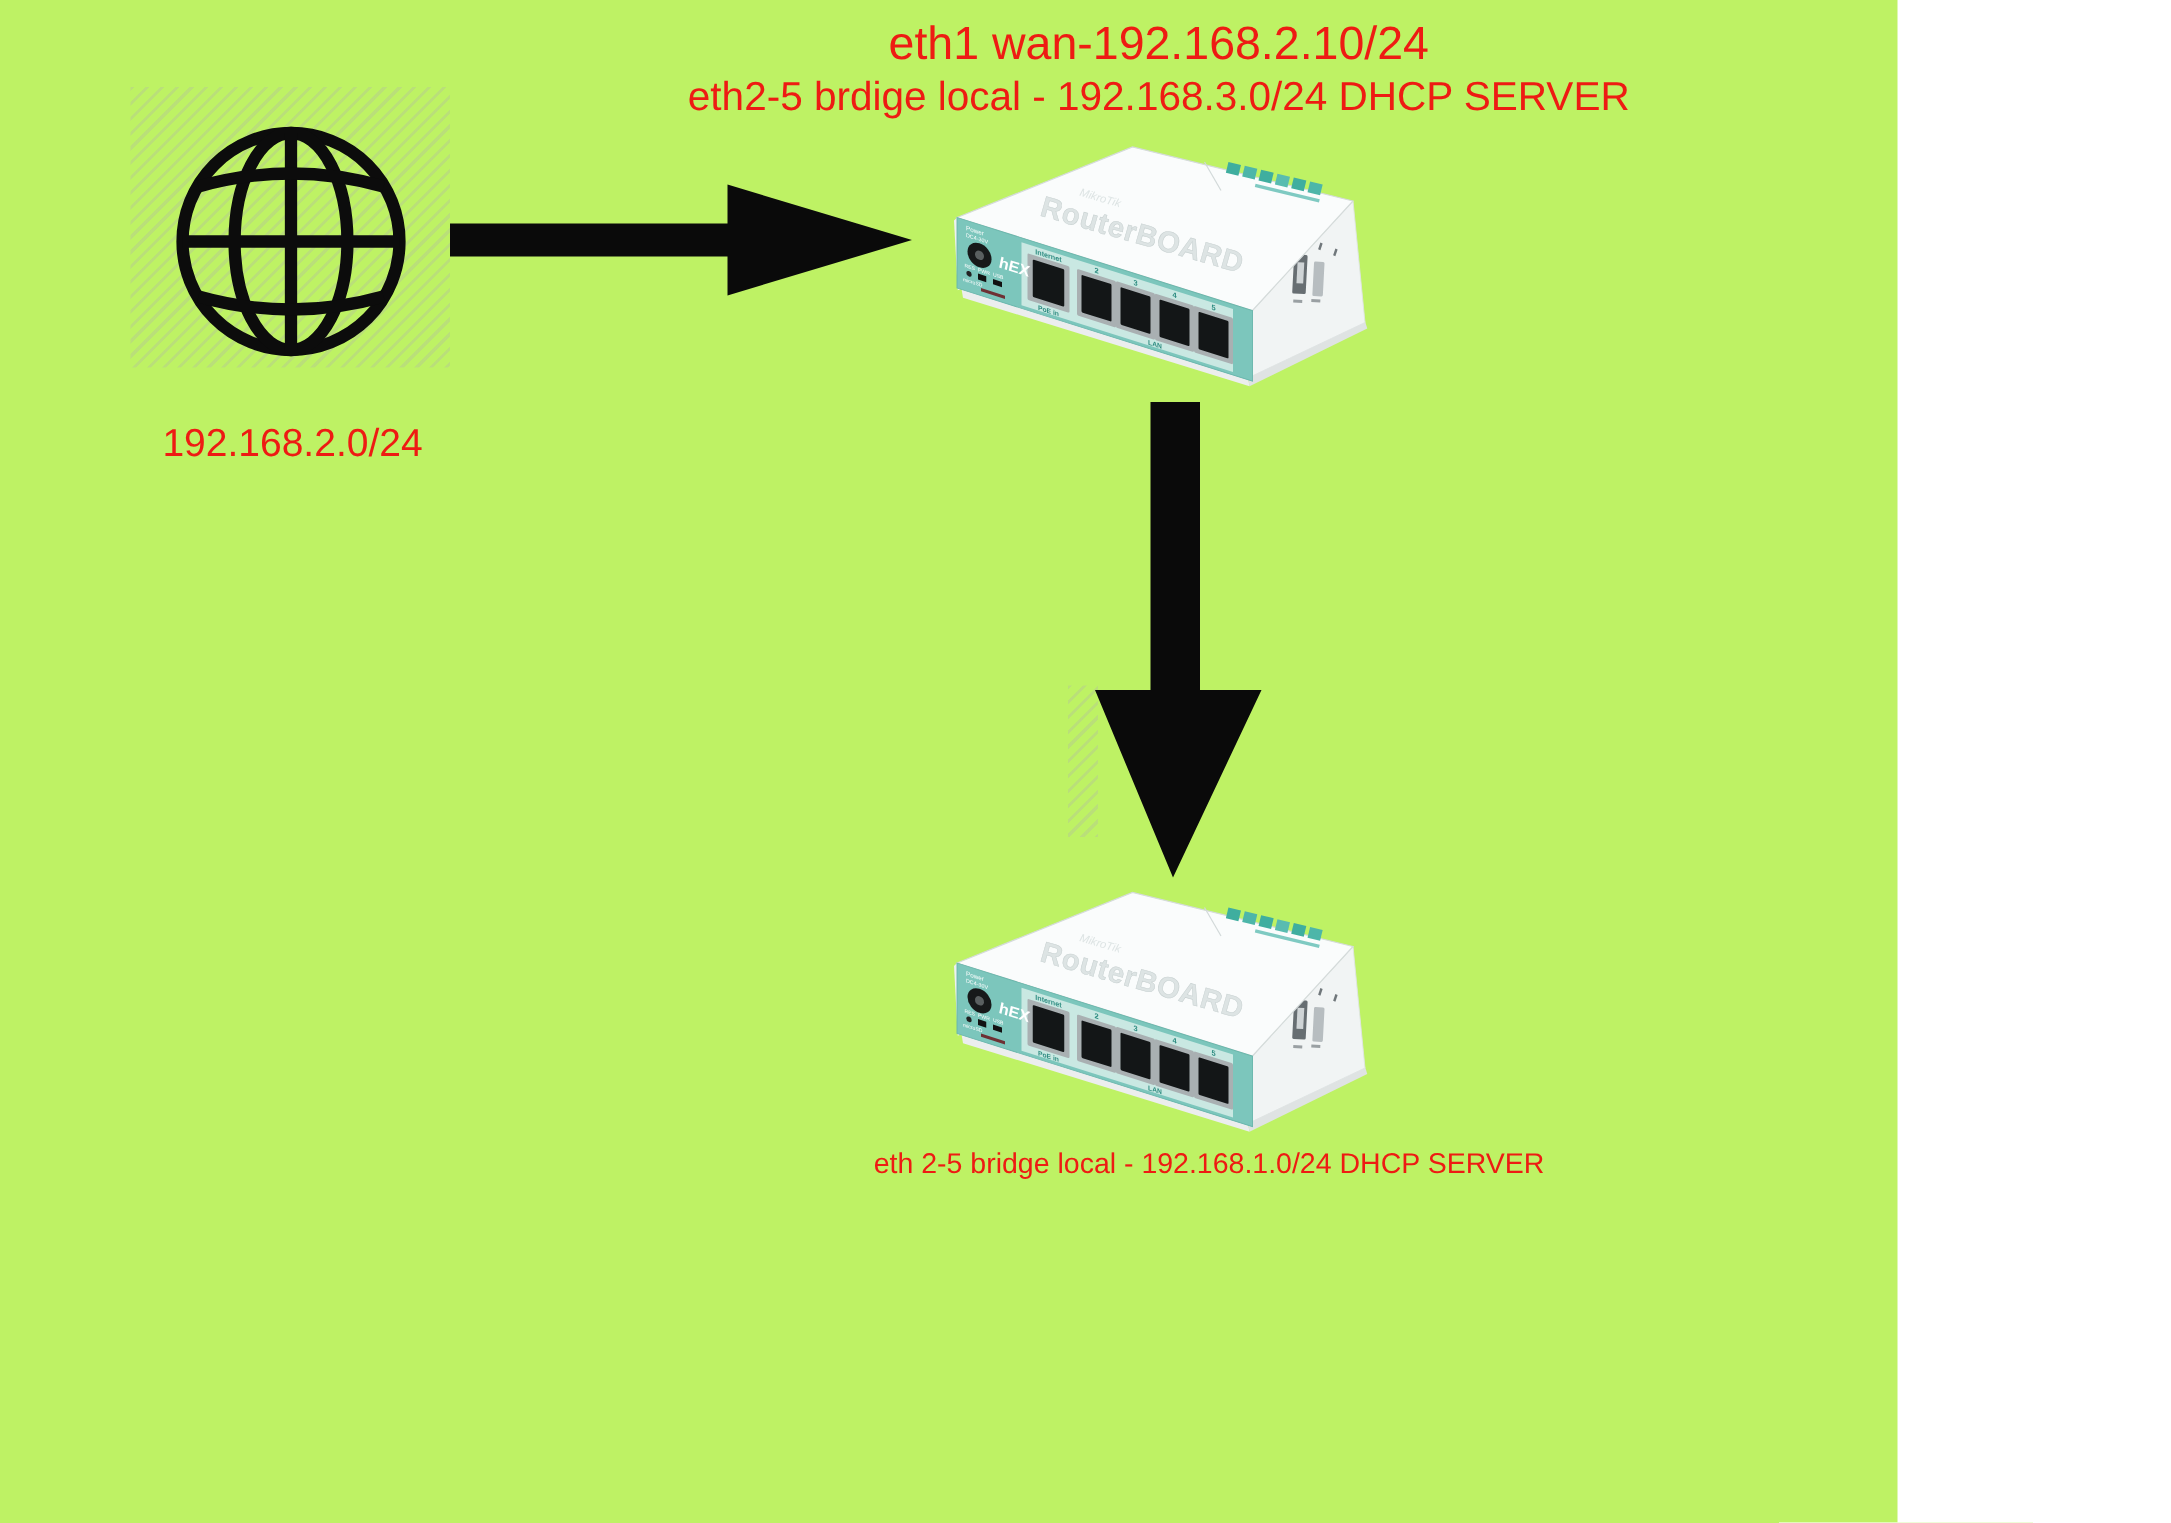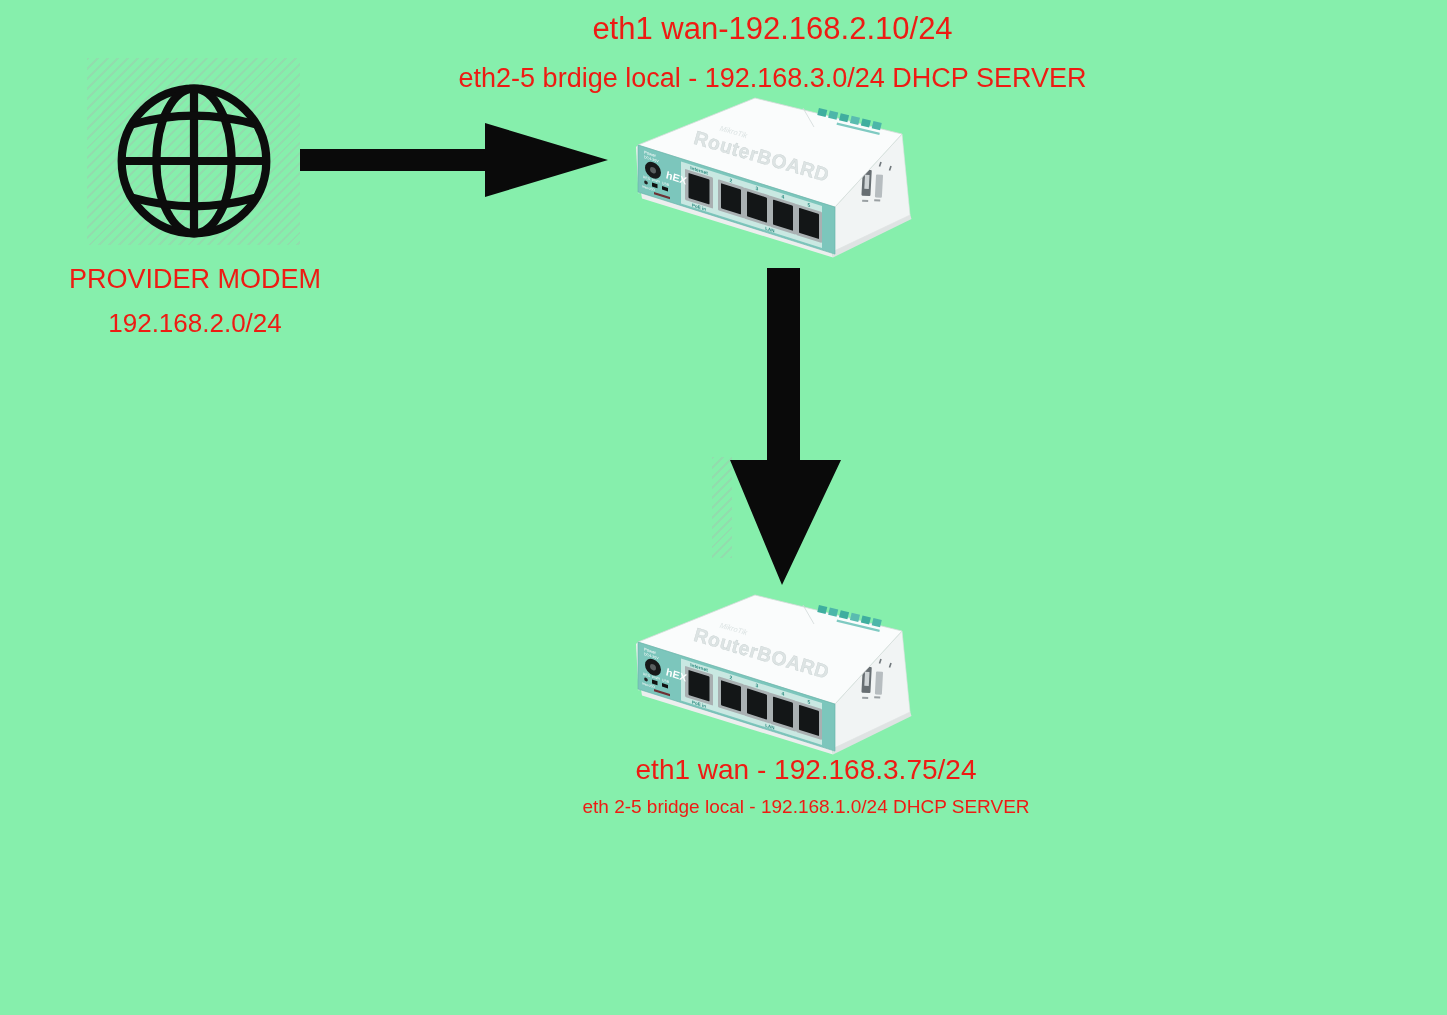--- a/index.html
+++ b/index.html
@@ -1,30 +1,30 @@
 <!DOCTYPE html>
 <html><head>
 <meta charset="utf-8">
 <style>
   html,body{margin:0;padding:0;background:#ffffff;}
   #stage{
     position:relative;
-    width:1447px;height:1015px;
-    background:#86efac;
+    width:1265px;height:1015px;
+    background:#bef264;
     font-family:"Liberation Sans", sans-serif;
     overflow:hidden;
   }
   .abs{position:absolute;}
   .cap{color:#ee1b13;text-align:center;}
   .cap .l1,.cap .l2{display:block;white-space:nowrap;}
 
   
   #top-caption{left:390px;top:13px;width:765px;}
   #top-caption .l1{font-size:31px;line-height:32px;}
-  #top-caption .l2{font-size:27px;line-height:27px;margin-top:20px;}
+  #top-caption .l2{font-size:27px;line-height:27px;margin-top:6px;}
 
   
   #provider-caption{left:35px;top:265px;width:320px;}
   #provider-caption .l1{font-size:27px;line-height:28px;}
   #provider-caption .l2{font-size:26px;line-height:27px;margin-top:17px;}
 
   
   #bottom-caption{left:430px;top:755px;width:752px;}
   #bottom-caption .l1{font-size:28px;line-height:30px;}
   #bottom-caption .l2{font-size:19px;line-height:30px;margin-top:7px;}
@@ -67,21 +67,20 @@
       <circle cx="0" cy="0" r="75"></circle>
       <ellipse cx="0" cy="0" rx="39" ry="75"></ellipse>
       <line x1="0" y1="-75" x2="0" y2="75"></line>
       <line x1="-75" y1="0" x2="75" y2="0"></line>
       <path d="M -64 -38 Q 0 -56 64 -38"></path>
       <path d="M -64 38 Q 0 56 64 38"></path>
     </g>
   </svg>
 
   <div id="provider-caption" class="abs cap">
-    <span class="l1">PROVIDER MODEM</span>
     <span class="l2">192.168.2.0/24</span>
   </div>
 
   <svg id="arrow-right-svg" class="abs" viewBox="0 0 312 80">
     <polygon points="0,29 185,29 185,3 308,40 185,77 185,51 0,51" fill="#0a0a0a"></polygon>
   </svg>
 
   <svg id="router1" class="abs router-svg" viewBox="0 0 282 168">
     <g>
 
@@ -239,17 +238,16 @@
         <rect x="14" y="33" width="5.5" height="4" fill="#111111"></rect>
         <text x="24" y="31.5" font-size="3.4" class="panel-label-white">USB</text>
         <rect x="24" y="33.5" width="6" height="3.5" fill="#111111"></rect>
         <text x="4" y="41" font-size="3.4" class="panel-label-white">microSD</text>
         <rect x="16" y="42" width="16" height="2.2" fill="#6e3034"></rect>
       </g>
     </g>
   </svg>
 
   <div id="bottom-caption" class="abs cap">
-    <span class="l1">eth1 wan - 192.168.3.75/24</span>
     <span class="l2">eth 2-5 bridge local - 192.168.1.0/24 DHCP SERVER</span>
   </div>
 
 </div>
 
 </body></html>

